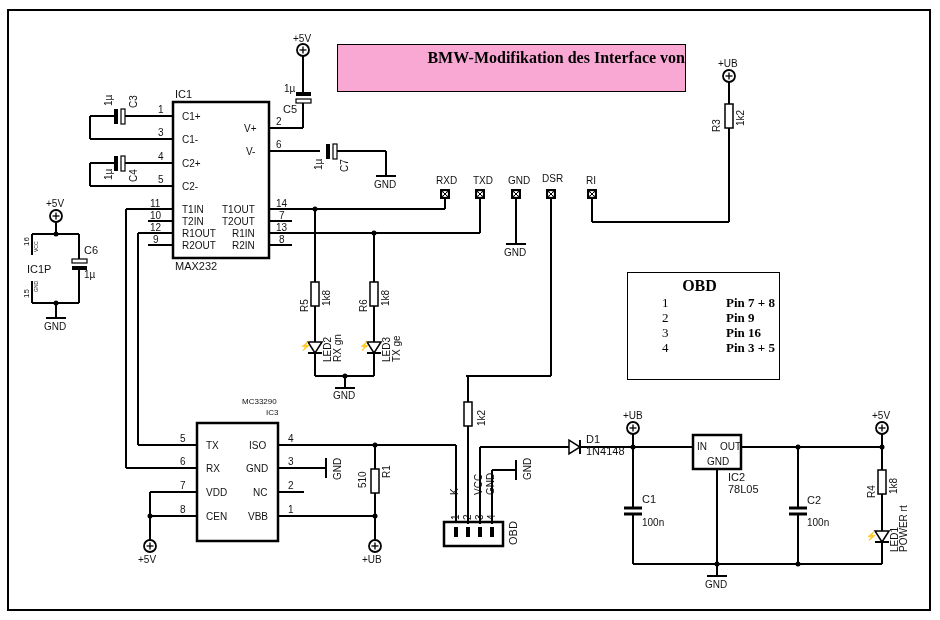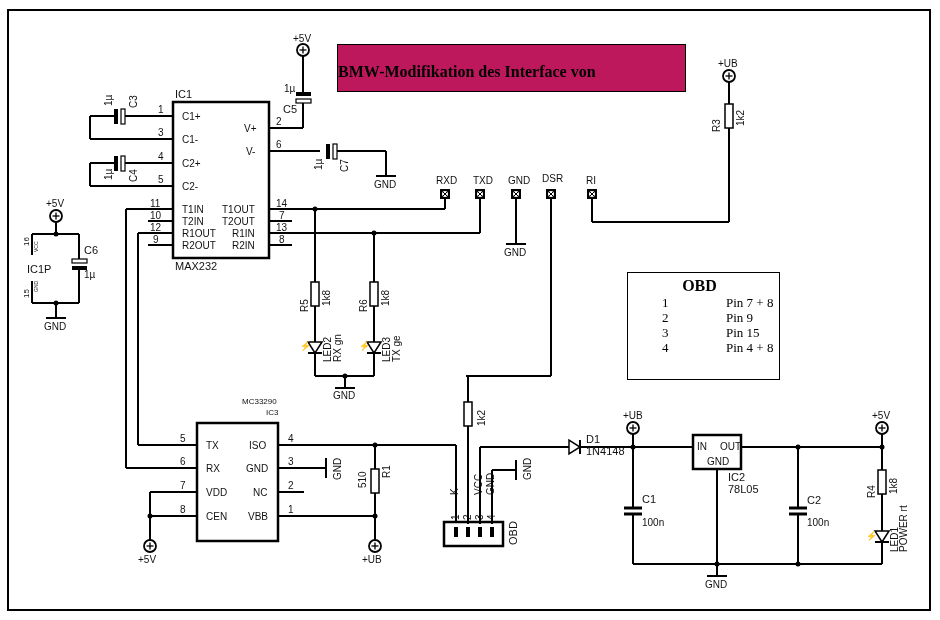--- a/index.html
+++ b/index.html
@@ -5,27 +5,27 @@
   html, body { margin:0; padding:0; background:#ffffff; }
   #canvas { position:relative; width:940px; height:620px; background:#ffffff; overflow:hidden; }
   svg { position:absolute; left:0; top:0; }
   .w { stroke:#000; stroke-width:2; fill:none; }
   .w1 { stroke:#000; stroke-width:1.3; fill:none; }
   .box { stroke:#000; stroke-width:2.5; fill:#fff; }
   .dot { fill:#000; }
   .t { font-family:"Liberation Sans", sans-serif; font-size:10px; fill:#111; }
   .ts { font-family:"Liberation Sans", sans-serif; font-size:8px; fill:#111; }
   .tl { font-family:"Liberation Sans", sans-serif; font-size:11px; fill:#111; }
-  .title-box { position:absolute; left:337px; top:44px; width:349px; height:48px; border:1.5px solid #000; background:#be185d; text-align:left; font-family:"Liberation Serif", serif; font-weight:bold; font-size:16px; line-height:22px; padding-top:16px; box-sizing:border-box; }
+  .title-box { position:absolute; left:337px; top:44px; width:349px; height:48px; border:1.5px solid #000; background:#f9a8d4; text-align:right; font-family:"Liberation Serif", serif; font-weight:bold; font-size:16px; line-height:22px; padding-top:2px; box-sizing:border-box; }
   .title-box .url { text-decoration: underline wavy #c00; text-decoration-thickness:1px; text-underline-offset:3px; }
   .obd-box { position:absolute; left:627px; top:272px; width:153px; height:108px; border:1.5px solid #000; background:#fff; font-family:"Liberation Serif", serif; font-size:13px; box-sizing:border-box; }
   .obd-box .hd { text-align:center; font-weight:bold; font-size:16px; margin-top:4px; margin-left:-8px; }
   .obd-box .row { display:flex; line-height:15px; }
   .obd-box .n { width:40px; text-align:left; padding-left:34px; }
-  .obd-box .p { padding-left:24px; }
+  .obd-box .p { padding-left:24px;font-weight:bold; }
 </style>
 </head>
 <body>
 
 <div id="canvas">
 <svg width="940" height="620" viewBox="0 0 940 620">
   <defs>
     <g id="pwr">
           <circle cx="0" cy="0" r="6" class="w1" style="stroke-width:1.8"></circle>
           <line x1="-3.5" y1="0" x2="3.5" y2="0" class="w1"></line>
@@ -388,20 +388,20 @@
   <div class="row">
         <span class="n">1</span>
         <span class="p">Pin 7 + 8</span>
       </div>
   <div class="row">
         <span class="n">2</span>
         <span class="p">Pin 9</span>
       </div>
   <div class="row">
         <span class="n">3</span>
-        <span class="p">Pin 15</span>
+        <span class="p">Pin 16</span>
       </div>
   <div class="row">
         <span class="n">4</span>
-        <span class="p">Pin 4 + 8</span>
+        <span class="p">Pin 3 + 5</span>
       </div>
 </div>
 </div>
 
 </body></html>

